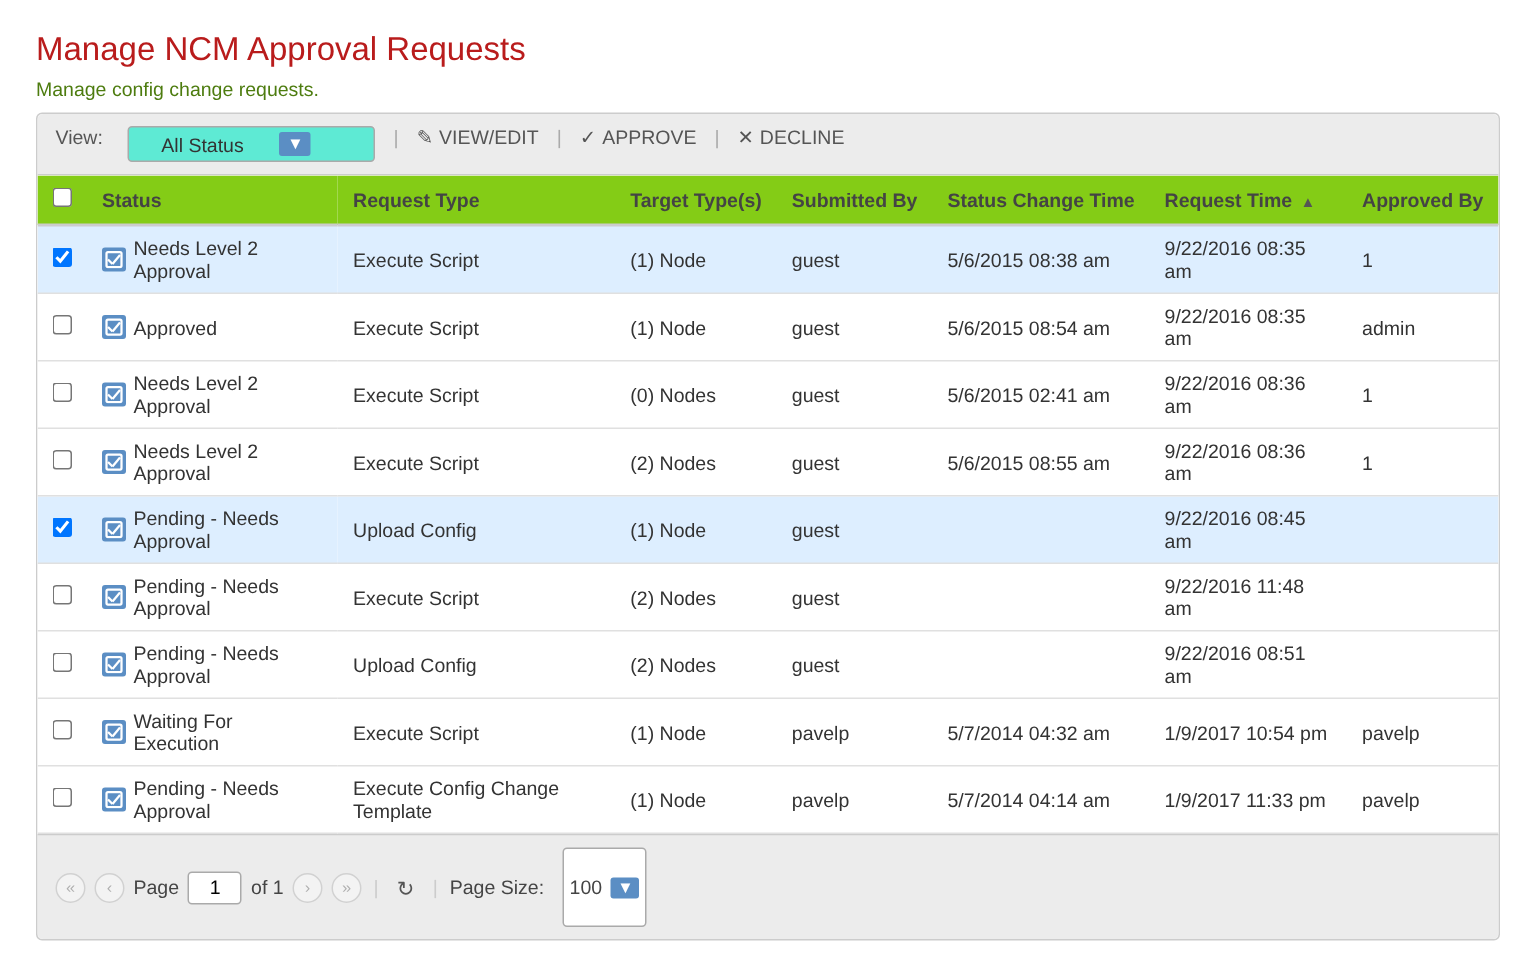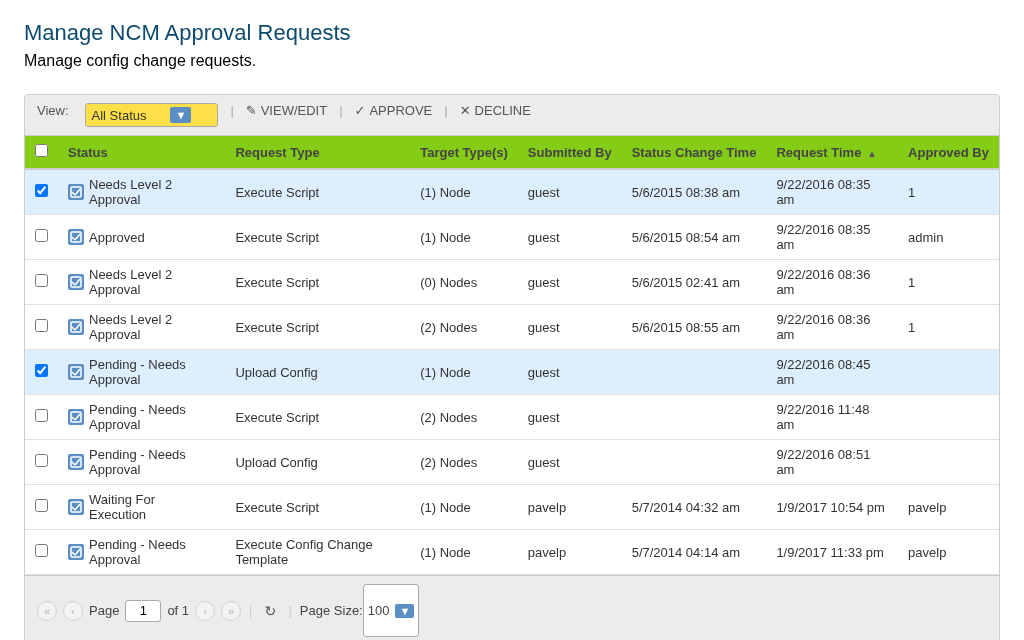--- a/index.html
+++ b/index.html
@@ -6,27 +6,27 @@
     body {
       font-family: -apple-system, BlinkMacSystemFont, "Segoe UI", Arial, sans-serif;
       font-size: 13px;
       background: #fff;
       color: #333;
       padding: 20px 24px;
     }
     h1 {
       font-size: 22px;
       font-weight: 400;
-      color: #0c4a6e;
+      color: #b91c1c;
       margin-bottom: 6px;
     }
     .subtitle {
-      color: #000000;
-      font-size: 16px;
-      margin-bottom: 24px;
+      color: #4d7c0f;
+      font-size: 13px;
+      margin-bottom: 8px;
     }
     .panel {
       border: 1px solid #ccc;
       border-radius: 4px;
       background: #f5f5f5;
     }
     .toolbar {
       display: flex;
       align-items: flex-start;
       padding: 8px 12px;
@@ -36,24 +36,24 @@
       gap: 12px;
     }
     .view-label {
       font-size: 13px;
       color: #555;
       margin-right: 4px;
     }
     .view-select-wrap {
       display: flex;
       align-items: center;
-      background: #fde047;
+      background: #5eead4;
       border: 1px solid #aaa;
       border-radius: 3px;
-      padding: 3px 6px;
+      padding: 3px 22px;
       cursor: pointer;
     }
     .view-select-wrap span {
       font-size: 13px;
       color: #333;
       margin-right: 20px;
     }
     .view-select-wrap .chevron {
       background: #5b8ec4;
       color: #fff;
@@ -166,21 +166,21 @@
       display: inline-flex;
       align-items: center;
       justify-content: center;
       cursor: pointer;
       font-size: 14px;
       color: #555;
     }
     .pagesize-wrap {
       display: flex;
       align-items: center;
-      gap: 0;
+      gap: 12px;
     }
     .pagesize-select {
       display: flex;
       align-items: center;
       background: #fff;
       border: 1px solid #aaa;
       border-radius: 3px;
       padding: 18px 4px;
       cursor: pointer;
       font-size: 13px;

